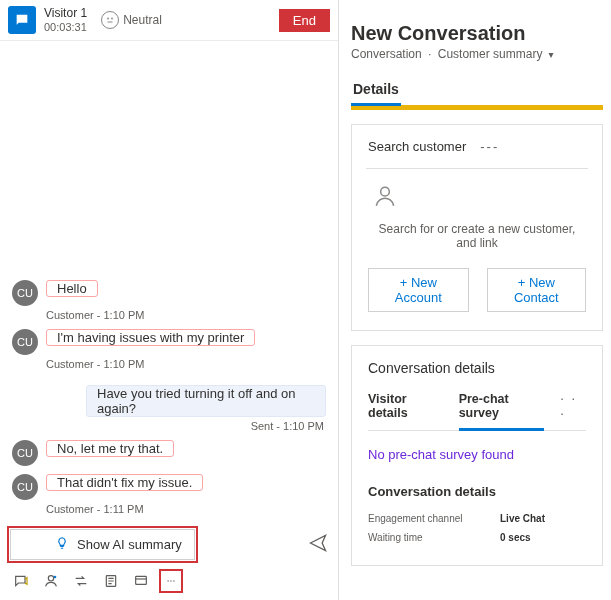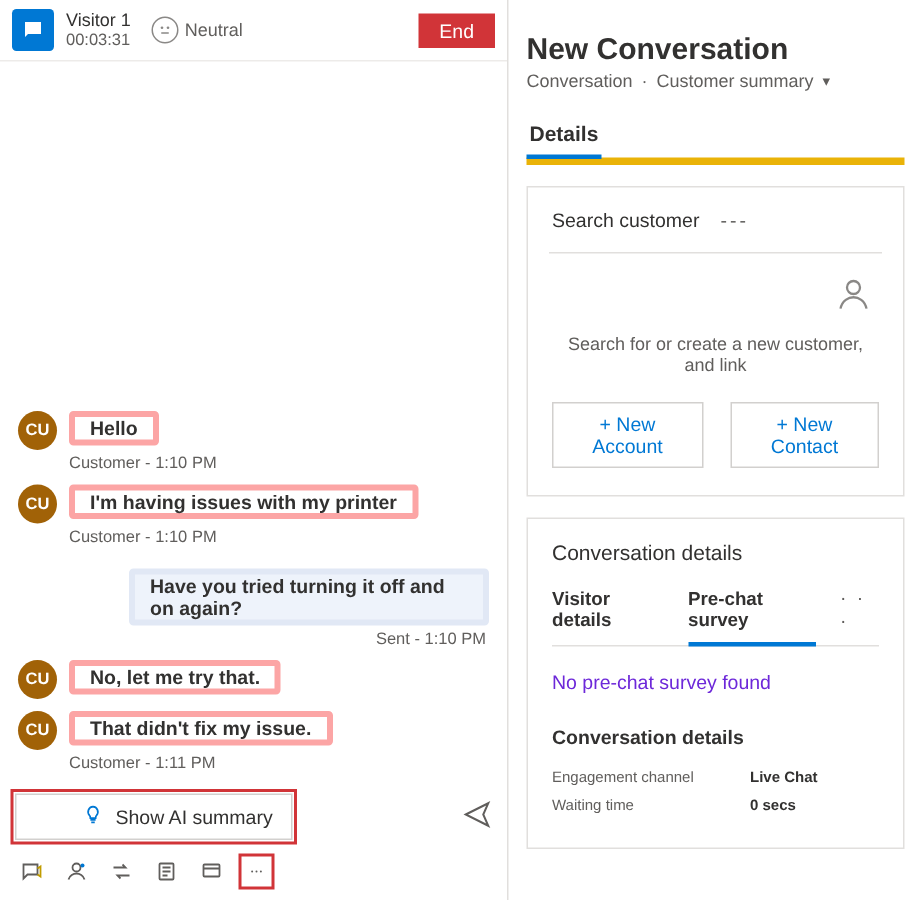--- a/index.html
+++ b/index.html
@@ -58,29 +58,28 @@
   .messages {
     flex:1;
     overflow-y:auto;
     padding: 10px 12px 6px 12px;
     display:flex; flex-direction:column;
   }
   .msg-row { display:flex; gap:8px; margin-top:8px; align-items:flex-start;}
   .msg-row.right { justify-content:flex-end;margin-top:15px; }
   .cu-avatar {
     width:26px; height:26px; border-radius:50%;
-    background:#a16207; color:#fff; font-size:11px; font-weight:700;
+    background:#737373; color:#fff; font-size:11px; font-weight:400;
     display:flex; align-items:center; justify-content:center;
     flex-shrink:0;
   }
   .bubble {
-    border:4px solid #fca5a5; border-radius:3px;
+    border:1px solid #fca5a5; border-radius:3px;
     padding:0 10px; font-size:13px; background:#fff;
     max-width: 240px;
-    font-weight: bold;
   }
   .bubble.agent { background:#eef3fb; border-color:#e1e8f5; }
   .meta { font-size:11px; color:#605e5c; margin-top:3px; margin-left:34px; }
   .meta.right { text-align:right; margin-left:0; margin-right:2px; }
   
   .ai-row {
     display:flex; align-items:center; padding:8px 10px; gap:10px;
   }
   .ai-summary-btn {
     display:flex; align-items:center; gap:8px;
@@ -104,21 +103,21 @@
   .tab { padding:6px 2px 8px 2px; font-size:14px; font-weight:600; color:#323130; position:relative; cursor:pointer;}
   .tab.active::after{
     content:""; position:absolute; left:0; right:0; bottom:-1px; height:3px; background:#0078d4;
   }
   .card {
     border:1px solid #e1dfdd; margin-top:14px; padding:14px 16px 18px 16px;
   }
   .search-cust-row { display:flex; align-items:center; gap:14px; font-size:13px; color:#323130;}
   .dash { color:#605e5c; letter-spacing:2px; }
   .divider { height:1px; background:#e1dfdd; margin:14px -2px 0 -2px;}
-  .cust-empty { display:flex; flex-direction:column; align-items:flex-end; gap:10px; padding:14px 4px 4px 4px;}
+  .cust-empty { display:flex; flex-direction:column; align-items:flex-start; gap:10px; padding:14px 4px 4px 4px;}
   .person-outline { color:#8a8886; }
   .cust-empty-text { font-size:12px; color:#605e5c; text-align:center; }
   .btn-row { display:flex; gap:18px; justify-content:center; margin-top:14px;}
   .outl-btn {
     border:1px solid #d2d0ce; background:#fff; color:#0078d4;
     padding:6px 12px; font-size:13px; cursor:pointer;
   }
   .card-title { font-size:14px; color:#323130; margin-bottom:10px;}
   .subtabs { display:flex; gap:16px; align-items:center; border-bottom:1px solid #e1dfdd; margin-bottom:16px;}
   .subtab { font-size:12.5px; font-weight:600; padding:6px 0 10px 0; color:#323130; position:relative; cursor:pointer;}

